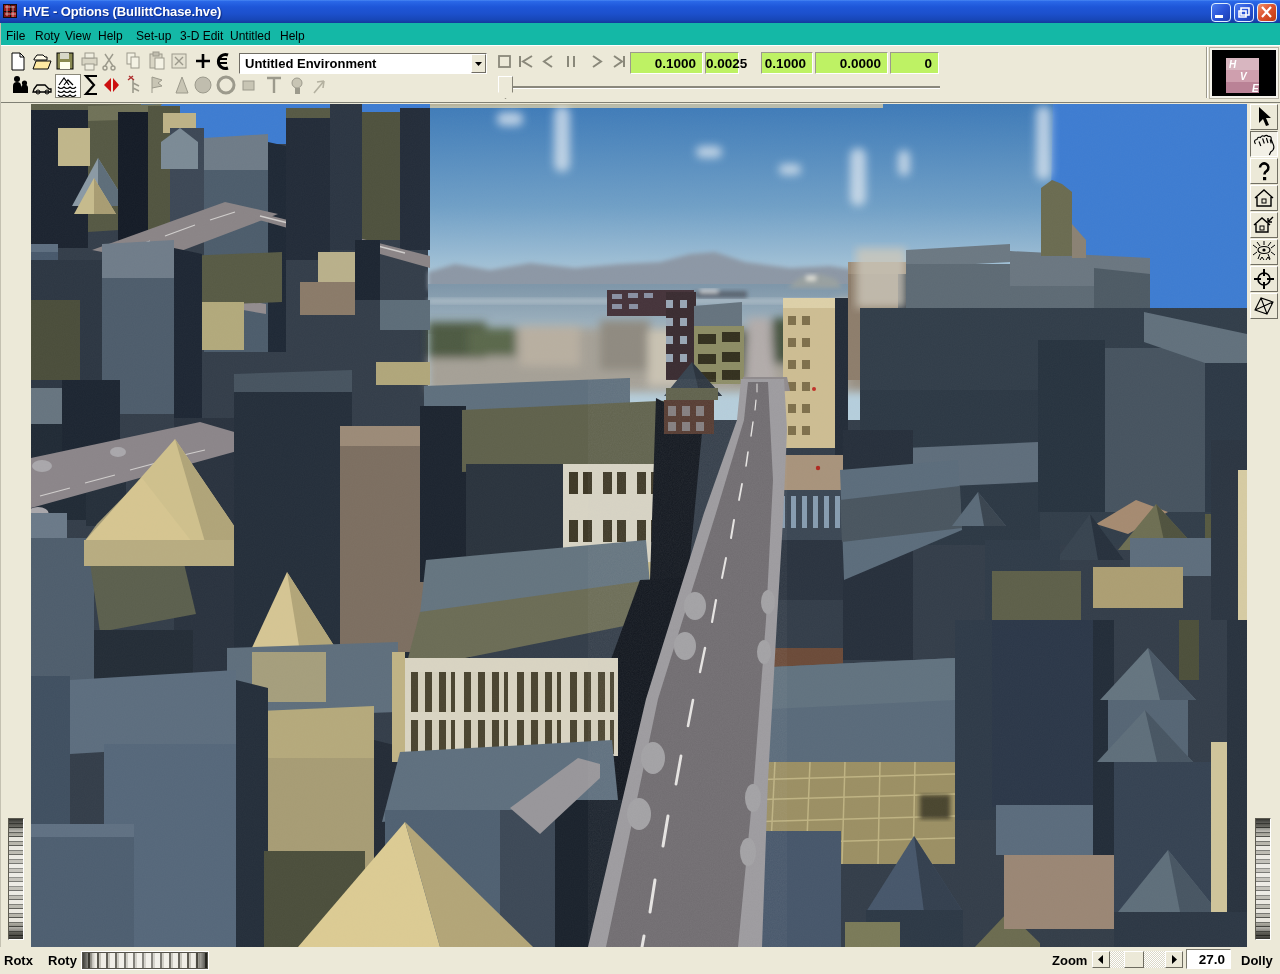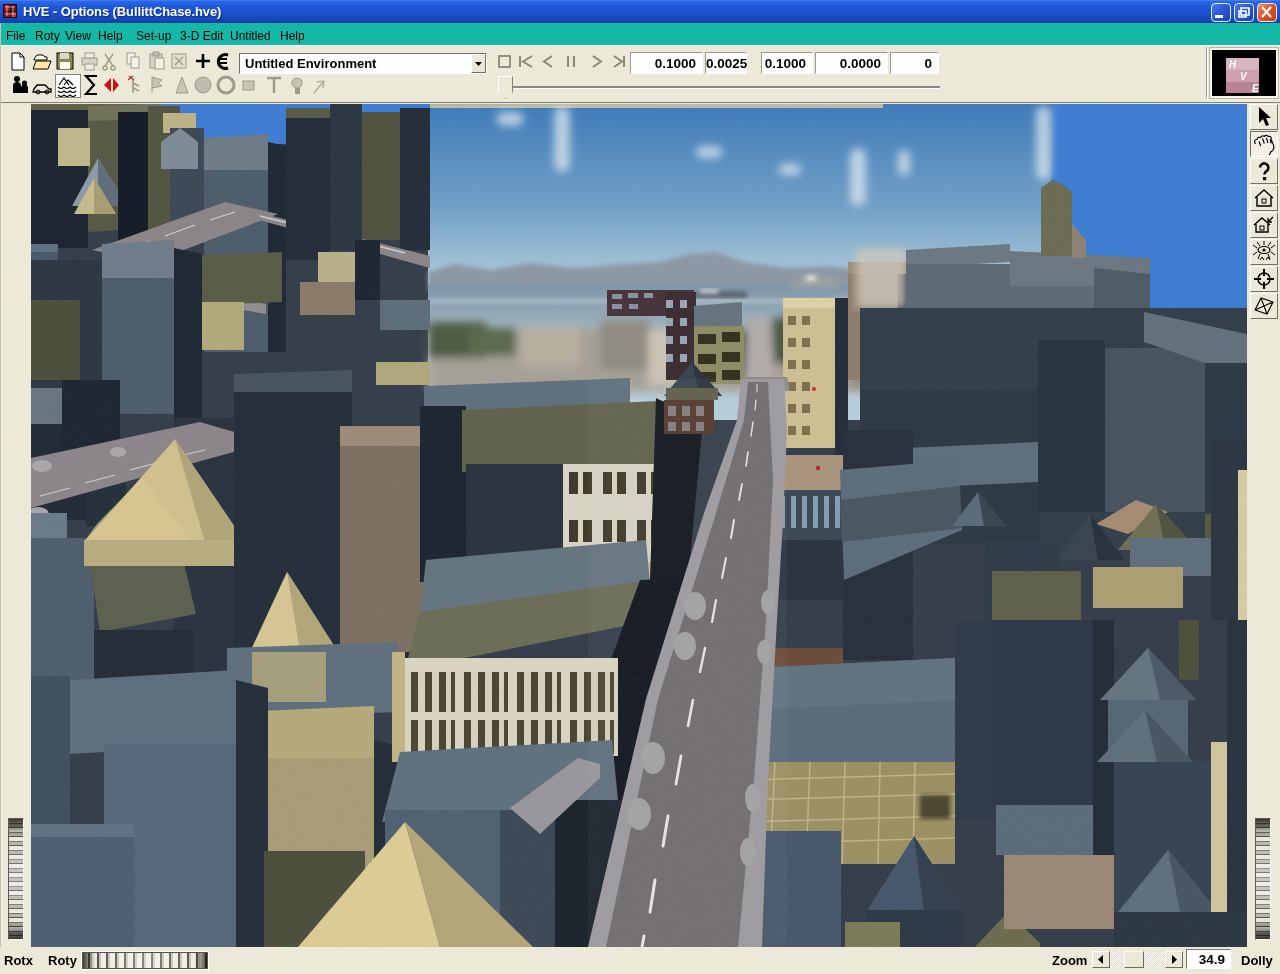--- a/index.html
+++ b/index.html
@@ -23,21 +23,21 @@
   #menubar span{position:absolute;top:6px;}
   
   #toolzone{left:0;top:45px;width:1280px;height:58px;background:#ece9d8;
     border-top:1px solid #fff;}
   #comboField{left:239px;top:53px;width:248px;height:21px;background:#fff;
     border-top:1px solid #706d64;border-left:1px solid #706d64;
     border-bottom:1px solid #fff;border-right:1px solid #fff;box-sizing:border-box;}
   #comboText{left:245px;top:56px;font-size:13px;font-weight:bold;}
   #comboBtn{left:471px;top:54px;width:15px;height:19px;background:#ece9d8;
     border:1px solid #fff;border-right-color:#706d64;border-bottom-color:#706d64;box-sizing:border-box;}
-  .numbox{top:52px;height:22px;background:#ffffff;border-top:1px solid #9c9a8c;
+  .numbox{top:52px;height:22px;background:#bef264;border-top:1px solid #9c9a8c;
    border-left:1px solid #9c9a8c;border-right:1px solid #fff;border-bottom:1px solid #fff;
    box-sizing:border-box;font-size:13.5px;font-weight:bold;text-align:right;padding:3px 6px 0 0;}
   
   #tslide-track{left:504px;top:86px;width:436px;height:2px;background:#8a887c;border-bottom:1px solid #fff;}
   #tslide-thumb{left:498px;top:76px;width:13px;height:21px;background:#ece9d8;
      border:1px solid #fff;border-right-color:#848276;border-bottom-color:#848276;
      clip-path:polygon(0 0,100% 0,100% 70%,50% 100%,0 70%);}
   
   #hvelogo{left:1210px;top:48px;width:68px;height:50px;background:#000;
     border:2px solid #f4f2ea;box-sizing:border-box;outline:1px solid #b8b4a4;}
@@ -197,21 +197,21 @@
 <rect x="31" y="104" width="1216" height="843" filter="url(#gr)" opacity="0.07"></rect>
 <polygon points="741,379 784,379 787,430 783,520 777,620 768,780 762,947 588,947 646,699 704,513 737,420" filter="url(#gr)" opacity="0.16"></polygon>
 </svg>
 </div>
 <div class="abs" id="comboField"></div>
 <div class="abs" id="comboText">Untitled Environment</div>
 <div class="abs" id="comboBtn"><svg width="13" height="17">
       <path d="M3 7l3.5 4L10 7z" fill="#000"></path>
     </svg></div>
 <div class="abs numbox" style="left:630px;width:73px;">0.1000</div>
-<div class="abs numbox" style="left:705px;width:42px;">0.0025</div>
+<div class="abs numbox" style="left:705px;width:34px;">0.0025</div>
 <div class="abs numbox" style="left:761px;width:52px;">0.1000</div>
 <div class="abs numbox" style="left:815px;width:73px;">0.0000</div>
 <div class="abs numbox" style="left:890px;width:49px;">0</div>
 <div class="abs" id="tslide-track"></div>
 <div class="abs" id="tslide-thumb"></div>
 
 <div class="abs" style="left:1206px;top:47px;width:1px;height:51px;background:#9c9a8c;border-right:1px solid #fff;"></div>
 <div class="abs" id="hvelogo">
   <svg width="62" height="47" viewBox="0 0 62 47">
     <rect x="14" y="8" width="33" height="12" fill="#d8b6c0"></rect>
@@ -727,13 +727,13 @@
     </svg></div>
 <div class="abs" style="left:1110px;top:951px;width:55px;height:17px;background:
   repeating-conic-gradient(#fff 0 25%,#dcd9c8 0 50%) 0 0/2px 2px;"></div>
 <div class="abs" style="left:1124px;top:951px;width:20px;height:17px;background:#ece9d8;border:1px solid #fff;border-right-color:#6e6c60;border-bottom-color:#6e6c60;box-sizing:border-box;"></div>
 <div class="abs" style="left:1165px;top:951px;width:18px;height:17px;background:#ece9d8;border:1px solid #fff;border-right-color:#6e6c60;border-bottom-color:#6e6c60;box-sizing:border-box;">
   <svg width="16" height="15">
       <path d="M6 3 L11 7.5 L6 12 Z" fill="#000"></path>
     </svg></div>
 <div class="abs" style="left:1186px;top:949px;width:45px;height:20px;background:#fff;
   border-top:1.5px solid #7a786c;border-left:1.5px solid #7a786c;border-right:1px solid #fff;border-bottom:1px solid #fff;
-  box-sizing:border-box;font-size:13.5px;font-weight:bold;text-align:right;padding:2px 5px 0 0;">34.9</div>
+  box-sizing:border-box;font-size:13.5px;font-weight:bold;text-align:right;padding:2px 5px 0 0;">27.0</div>
 
 </body></html>

